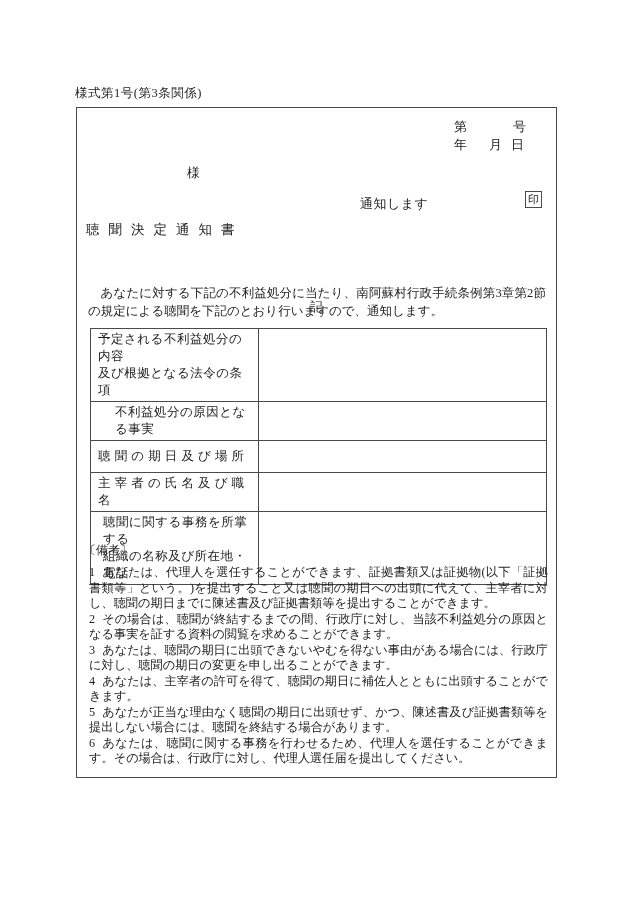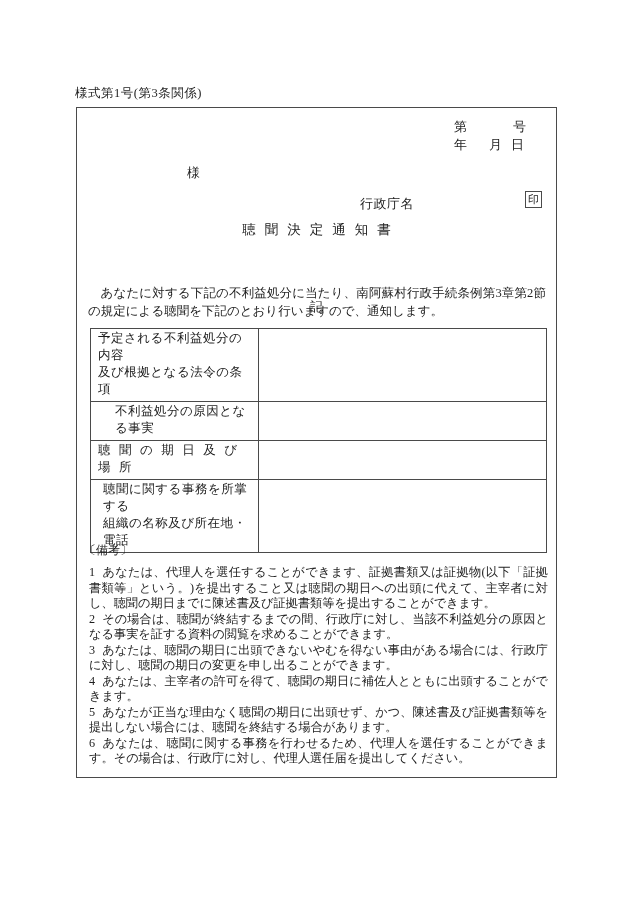--- a/index.html
+++ b/index.html
@@ -37,21 +37,20 @@
     width: 17px; height: 17px;
     border: 1px solid #4a4a4a;
     font-size: 11px;
     line-height: 15px;
     text-align: center;
   }
   .doc-title {
     position: absolute;
     left: 0; top: 113px;
     width: 100%;
-    text-align: center;
     font-size: 13.5px;
     letter-spacing: 9px;
     text-indent: 9px;
   }
   .body-para {
     position: absolute;
     left: 11px; right: 10px; top: 141px;
     font-size: 12.5px;
     line-height: 18px;
     text-indent: 1em;
@@ -75,21 +74,20 @@
     border: 1px solid #4a4a4a;
     font-size: 12.5px;
     vertical-align: middle;
   }
   td.lbl {
     width: 168px;
     padding: 2px 7px;
     white-space: pre-line;
     line-height: 17px;
     letter-spacing: 0.5px;
-    font-family: Liberation Mono, monospace;
   }
   td.val { width: 288px; }
   tr.r1 td { height: 48px; }
   tr.r2 td { height: 36px; padding-left: 24px; }
   tr.r3 td { height: 32px; }
   tr.r4 td { height: 33px; }
   tr.r5 td { height: 42px; padding-left: 12px; }
   .notes-heading {
     position: absolute;
     left: 7px; top: 434px;
@@ -115,21 +113,21 @@
 <div class="doc-box">
 
   <span class="abs no-prefix">第</span>
   <span class="abs no-suffix">号</span>
   <span class="abs year-label">年</span>
   <span class="abs month-label">月</span>
   <span class="abs day-label">日</span>
 
   <span class="abs addressee">様</span>
 
-  <span class="abs issuer">行政庁名</span>
+  <span class="abs issuer">通知します</span>
   <span class="seal">印</span>
 
   <div class="doc-title">聴聞決定通知書</div>
 
   <p class="body-para">あなたに対する下記の不利益処分に当たり、南阿蘇村行政手続条例第3章第2節の規定による聴聞を下記のとおり行いますので、通知します。</p>
 
   <div class="record-marker">記</div>
 
   <table class="detail">
     <tbody>
@@ -137,20 +135,24 @@
         <td class="lbl">予定される不利益処分の内容
 及び根拠となる法令の条項</td>
         <td class="val"></td>
       </tr>
       <tr class="r2">
         <td class="lbl">不利益処分の原因となる事実</td>
         <td class="val"></td>
       </tr>
       <tr class="r3">
         <td class="lbl">聴 聞 の 期 日 及 び 場 所</td>
+        <td class="val"></td>
+      </tr>
+      <tr class="r4">
+        <td class="lbl">主 宰 者 の 氏 名 及 び 職 名</td>
         <td class="val"></td>
       </tr>
       <tr class="r5">
         <td class="lbl">聴聞に関する事務を所掌する
 組織の名称及び所在地・電話</td>
         <td class="val"></td>
       </tr>
     </tbody>
   </table>
 

